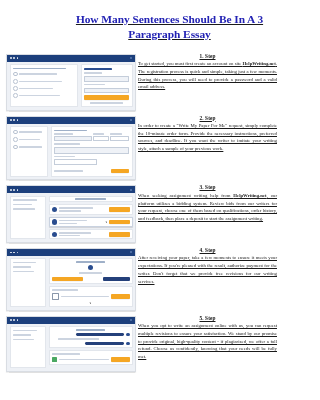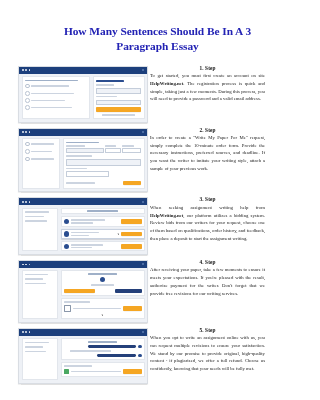--- a/index.html
+++ b/index.html
@@ -13,21 +13,22 @@
     overflow: hidden;
     font-family: "Liberation Serif", "DejaVu Serif", serif;
     color: #1a1a1a;
   }
   .page {
     position: relative;
     width: 282px;
     height: 300px;
     background: #ffffff;
     box-sizing: border-box;
-    padding: 12px;
+    padding: 0;
+    text-decoration: underline;
   }
 
   
   .title-wrap {
     padding: 12px 6px 6px 6px;
     text-align: center;
   }
   .doc-title {
     margin: 0 0 0 auto;
     width: 205px;

